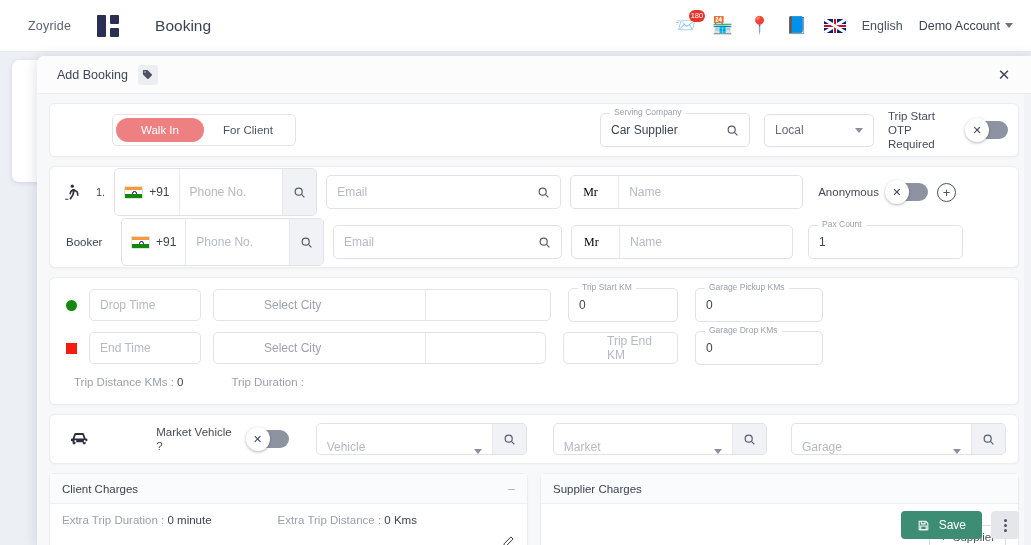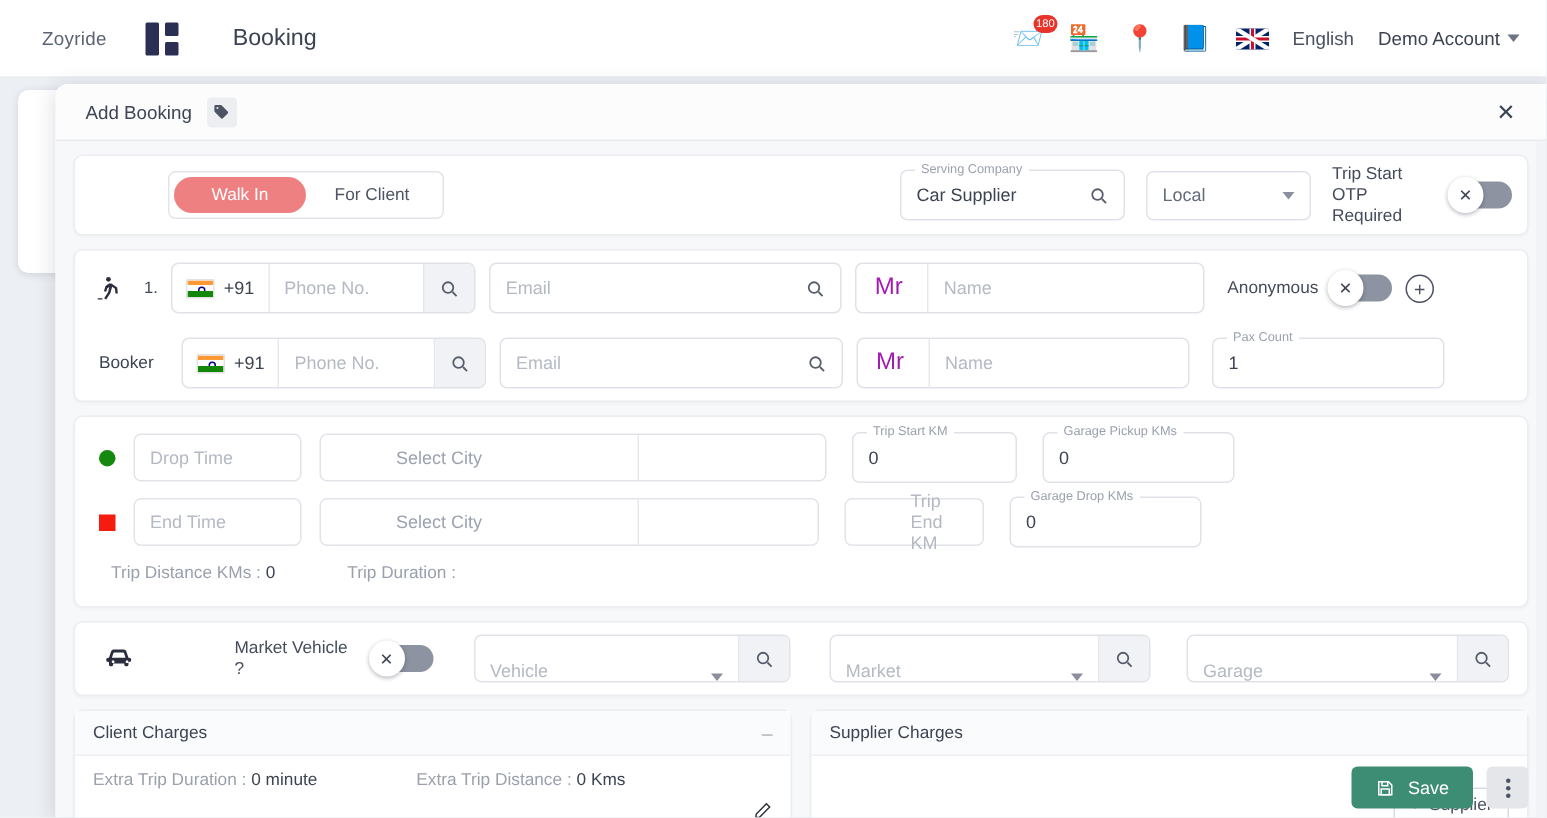--- a/index.html
+++ b/index.html
@@ -198,21 +198,21 @@
     border: 1.4px solid #4b5160; color: #4b5160;
     display: flex; align-items: center; justify-content: center;
     font-size: 13px; line-height: 1; cursor: pointer; flex: none;
   }
 
   
   .prow { display: flex; align-items: center; padding: 0 12px; height: 50px; gap: 9px; }
   .prow .idx { font-size: 11px; color: #40475a; margin-left: 6px; }
   .phonegrp {
     display: flex; align-items: center; border: 1px solid #e0e2e8;
-    border-radius: 5px; height: 34px; background: #fff; width: 203px;
+    border-radius: 5px; height: 48px; background: #fff; width: 203px;
   }
   .ccode {
     display: flex; align-items: center; gap: 6px; padding: 0 9px;
     border-right: 1px solid #e8e9ee; height: 100%; font-size: 12px; color: #3c4352;
   }
   .flag-in {
     width: 19px; height: 13px; border-radius: 1px; overflow: hidden;
     display: flex; flex-direction: column; border: 1px solid #e2e2e2;
   }
   .flag-in i { flex: 1; display: block; position: relative; }
@@ -226,21 +226,21 @@
   }
   .phonegrp input {
     border: 0; outline: 0; background: transparent; flex: 1; width: 10px;
     font-family: "Liberation Sans", sans-serif; font-size: 12px; color: #3c4352; padding: 0 10px;
   }
   .phonegrp input::placeholder { color: #b4b9c4; }
   .namegrp { display: flex; align-items: center; border: 1px solid #e0e2e8;
     border-radius: 5px; height: 34px; background: #fff; }
   .namegrp .pfx {
     padding: 0 12px; height: 100%; display: flex; align-items: center;
-    border-right: 1px solid #e8e9ee; font-size: 16px; color: #a21caf; min-width: 48px;
+    border-right: 1px solid #e8e9ee; font-size: 12px; color: #000000; min-width: 48px; font-family: Liberation Serif, serif;
   }
   .namegrp input {
     border: 0; outline: 0; background: transparent; flex: 1; width: 10px;
     font-family: "Liberation Sans", sans-serif; font-size: 12px; color: #3c4352; padding: 0 10px;
   }
   .namegrp input::placeholder { color: #b4b9c4; }
   .bookerlbl { font-size: 11.5px; color: #3c4352; width: 46px; margin-left: 4px; }
 
   
   .trip { padding: 10px 12px 8px 12px; }
@@ -497,21 +497,21 @@
         </div>
       </div>
 
       <div class="tline">
         <span class="sq-red"></span>
         <div class="plainfield" style="width:112px;margin-left:4px;">End Time</div>
         <div class="joined" style="width:333px;margin-left:4px;">
           <div class="a">Select City</div>
           <div class="b"></div>
         </div>
-        <div class="plainfield" style="width:93px;margin-left:9px;padding-left:43px;">Trip End KM</div>
+        <div class="plainfield" style="width:115px;margin-left:9px;padding-left:43px;">Trip End KM</div>
         <div class="ofield" style="width:128px;margin-left:9px;">
           <span class="legend">Garage Drop KMs</span>
           <input value="0" style="">
         </div>
       </div>
 
       <div class="summary">
         <div>
           <span>Trip Distance KMs :</span>
           <b>0</b>

